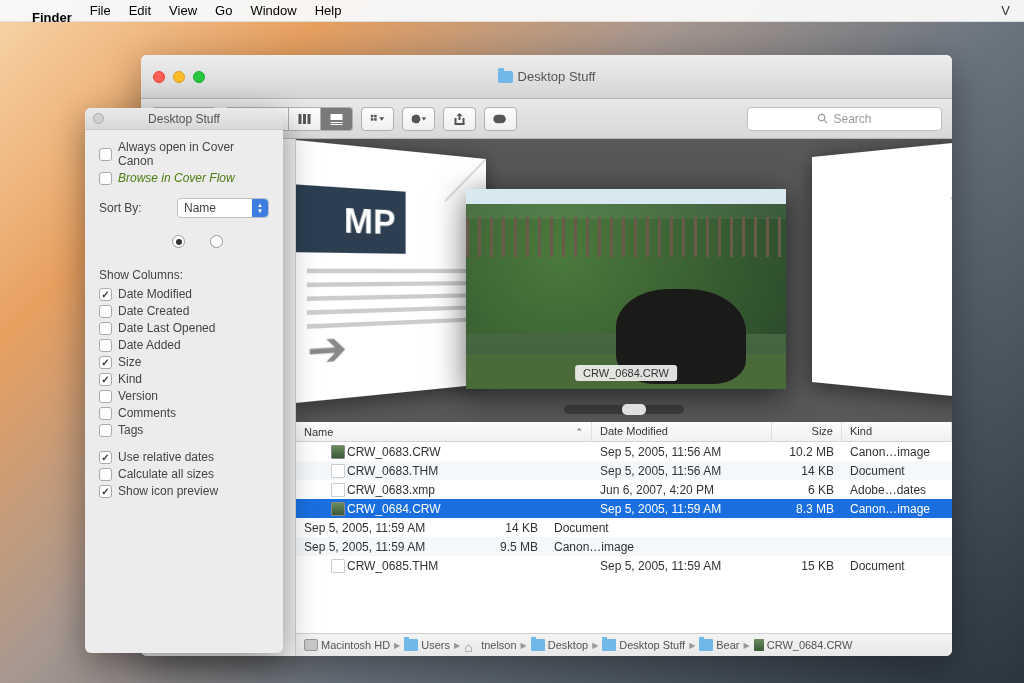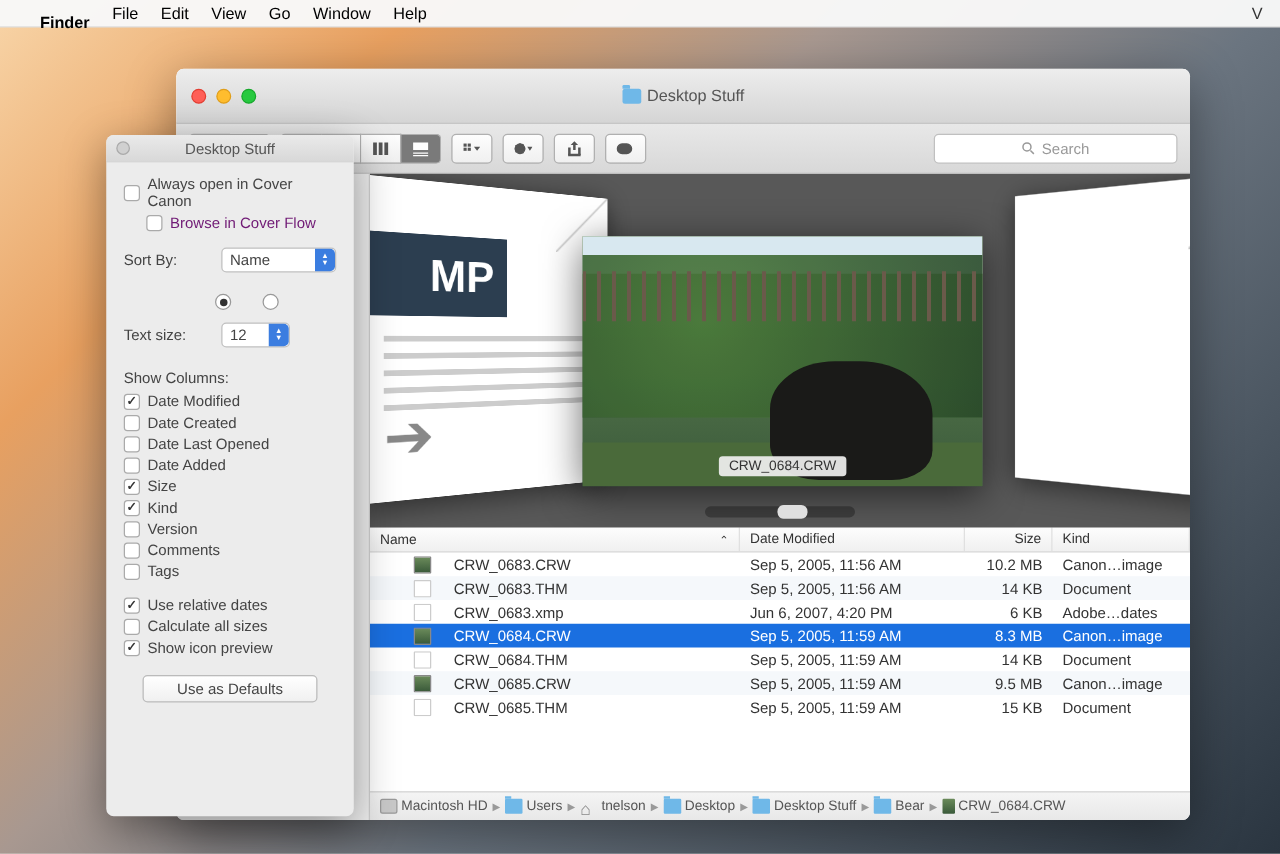--- a/index.html
+++ b/index.html
@@ -63,21 +63,21 @@
 .col-name .sort { margin-left: auto; font-size: 9px; }
 .col-date { width: 180px; }
 .col-size { width: 70px; text-align: right; }
 .col-kind { width: 110px; }
 
 .file-list { flex: 1; overflow: auto; font-size: 12px; }
 .file-row { height: 19px; display: flex; align-items: center; color: #333; }
 .file-row.alt { background: #f5f8fb; }
 .file-row.sel { background: #1a6fe0; color: #fff; }
 .file-row > div { padding: 0 8px; white-space: nowrap; overflow: hidden; text-overflow: ellipsis; }
-.fr-name { flex: 1; display: flex; align-items: center; gap: 18px; padding-left: 35px !important; }
+.fr-name { flex: 1; display: flex; align-items: center; gap: 2px; padding-left: 35px !important; }
 .fr-date { width: 180px; }
 .fr-size { width: 70px; text-align: right; }
 .fr-kind { width: 110px; }
 .file-ico { width: 14px; height: 14px; display: inline-block; background: #fff; border: 1px solid #ccc; border-radius: 1px; position: relative; flex-shrink: 0; }
 .file-ico.img { background: linear-gradient(#6a8a5a, #3a5a3a); border-color: #888; }
 
 .pathbar { height: 23px; background: linear-gradient(#f4f4f4, #e8e8e8); border-top: 1px solid #d0d0d0; display: flex; align-items: center; font-size: 11px; color: #555; padding: 0 8px; gap: 4px; overflow: hidden; }
 .pathbar .crumb { display: flex; align-items: center; gap: 3px; white-space: nowrap; }
 .pathbar .sep { color: #999; font-size: 8px; }
 .hd-ico, .fld-ico, .home-ico, .doc-ico { width: 14px; height: 12px; display: inline-block; }
@@ -88,21 +88,21 @@
 .doc-ico { background: linear-gradient(#6a8a5a,#3a5a3a); border-radius: 1px; width: 10px; }
 
 
 .panel { position: absolute; left: 85px; top: 108px; width: 198px; height: 545px; background: #ececec; border-radius: 6px; box-shadow: 0 10px 35px rgba(0,0,0,0.4); font-size: 12px; z-index: 50; }
 .panel-title { height: 22px; background: linear-gradient(#eaeaea, #d8d8d8); border-radius: 6px 6px 0 0; display: flex; align-items: center; justify-content: center; font-size: 12px; color: #555; position: relative; border-bottom: 1px solid #c8c8c8; }
 .panel-title .pdot { position: absolute; left: 8px; width: 11px; height: 11px; border-radius: 50%; background: #d0d0d0; border: 0.5px solid #aaa; }
 .panel-body { padding: 10px 14px; color: #444; }
 .chk-row { display: flex; align-items: center; gap: 6px; margin-bottom: 3px; font-size: 12px; }
 .chk { width: 13px; height: 13px; border: 1px solid #aaa; border-radius: 3px; background: #fff; display: flex; align-items: center; justify-content: center; font-size: 10px; color: #333; flex-shrink: 0; }
 .chk.on::after { content: "✓"; font-weight: bold; }
-.chk-row.sub { margin-left: 18px; color: #701a75; }
+.chk-row.sub { color: #4d7c0f; font-style: italic; }
 .sep-row { height: 10px; }
 .label-row { display: flex; align-items: center; gap: 8px; margin-bottom: 7px; }
 .label-row .lbl { width: 70px; text-align: left; }
 .select { flex: 1; height: 20px; border: 1px solid #c0c0c0; border-radius: 4px; background: #fff; display: flex; align-items: center; padding: 0 6px; font-size: 12px; position: relative; }
 .select .arrows { position: absolute; right: 0; width: 16px; height: 100%; background: #3b7de0; border-radius: 0 4px 4px 0; display: flex; flex-direction: column; align-items: center; justify-content: center; color: #fff; font-size: 6px; line-height: 6px; }
 .icon-row-small { display: flex; align-items: center; gap: 10px; margin-bottom: 6px; }
 .icon-thumb { width: 32px; height: 32px; background: #fff; border: 1px solid #ddd; border-radius: 3px; }
 .icon-thumb.lg { width: 40px; height: 40px; }
 .radio-row { display: flex; gap: 25px; padding-left: 73px; margin-bottom: 10px; }
 .radio { width: 13px; height: 13px; border: 1px solid #999; border-radius: 50%; background: #fff; display: flex; align-items: center; justify-content: center; }
@@ -298,33 +298,25 @@
           <div class="file-row sel">
             <div class="fr-name">
               <span class="file-ico img"></span>
               <span>CRW_0684.CRW</span>
             </div>
             <div class="fr-date">Sep 5, 2005, 11:59 AM</div>
             <div class="fr-size">8.3 MB</div>
             <div class="fr-kind">Canon…image</div>
           </div>
           <div class="file-row">
-            <div class="fr-name">
-              <span class="file-ico doc"></span>
-              <span>CRW_0684.THM</span>
-            </div>
             <div class="fr-date">Sep 5, 2005, 11:59 AM</div>
             <div class="fr-size">14 KB</div>
             <div class="fr-kind">Document</div>
           </div>
           <div class="file-row alt">
-            <div class="fr-name">
-              <span class="file-ico img"></span>
-              <span>CRW_0685.CRW</span>
-            </div>
             <div class="fr-date">Sep 5, 2005, 11:59 AM</div>
             <div class="fr-size">9.5 MB</div>
             <div class="fr-kind">Canon…image</div>
           </div>
           <div class="file-row">
             <div class="fr-name">
               <span class="file-ico doc"></span>
               <span>CRW_0685.THM</span>
             </div>
             <div class="fr-date">Sep 5, 2005, 11:59 AM</div>
@@ -393,27 +385,20 @@
       <div class="select">
           <span>Name</span>
           <span class="arrows">▲<br>▼</span>
         </div>
       </div>
     <div class="sep-row"></div>
     <div class="radio-row">
         <span class="radio on"></span>
         <span class="radio"></span>
       </div>
-    <div class="label-row">
-        <span class="lbl">Text size:</span>
-      <div class="select" style="flex:0 0 55px">
-          <span>12</span>
-          <span class="arrows">▲<br>▼</span>
-        </div>
-      </div>
     <div class="sep-row"></div>
     <div class="section-label">Show Columns:</div>
     <div id="panel-columns">
         <div class="chk-row">
           <span class="chk on"></span>
           <span>Date Modified</span>
         </div>
         <div class="chk-row">
           <span class="chk "></span>
           <span>Date Created</span>
@@ -453,15 +438,14 @@
         <span>Use relative dates</span>
       </div>
     <div class="chk-row">
         <span class="chk"></span>
         <span>Calculate all sizes</span>
       </div>
     <div class="chk-row">
         <span class="chk on"></span>
         <span>Show icon preview</span>
       </div>
-    <div class="btn-default">Use as Defaults</div>
   </div>
 </div>
 
 </body></html>

